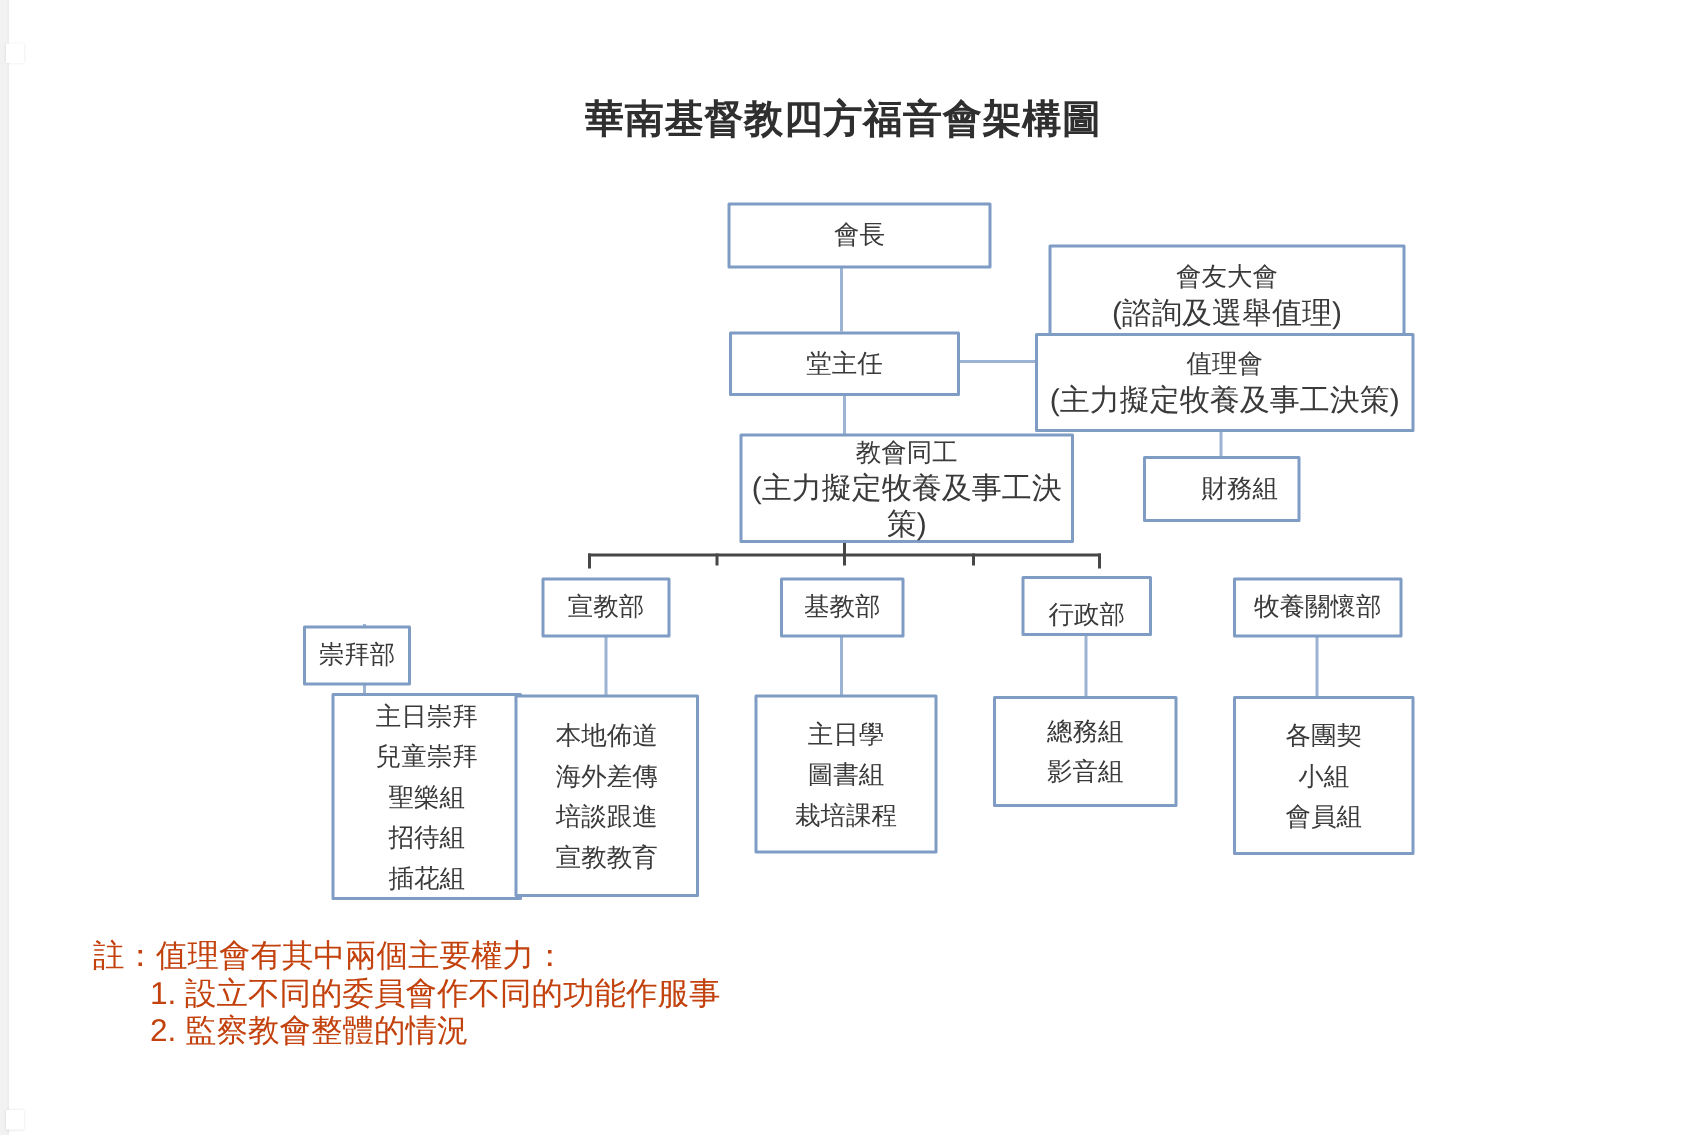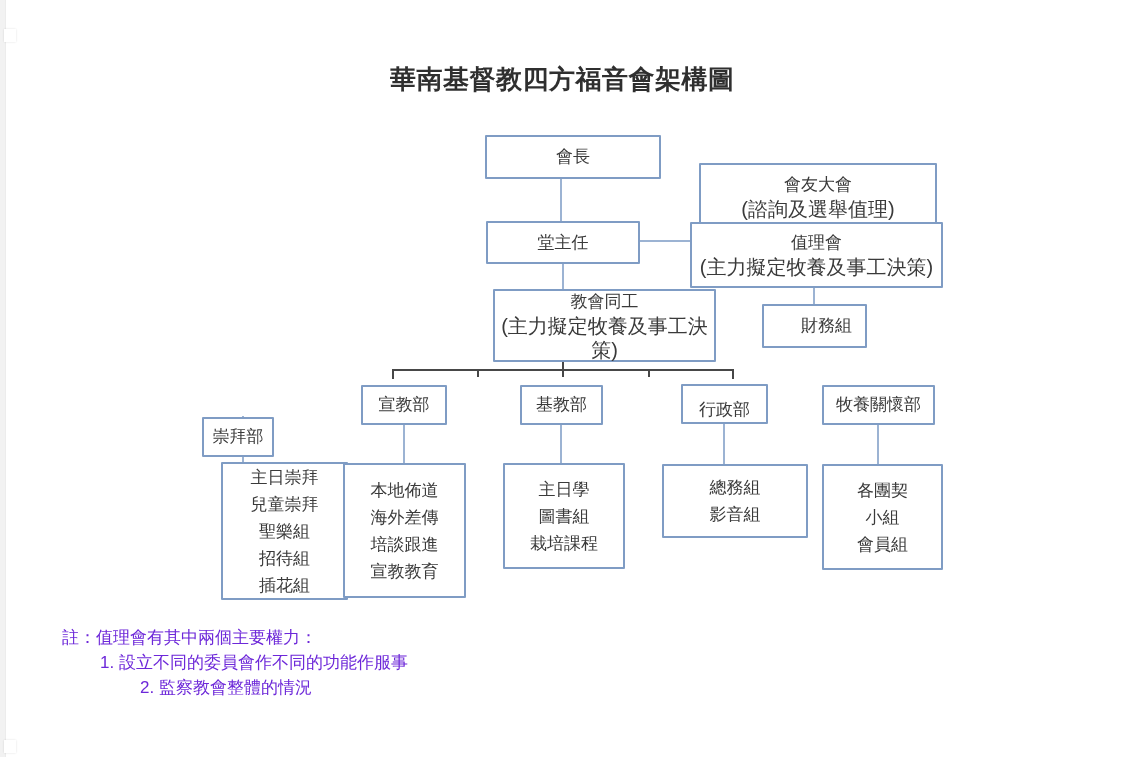--- a/index.html
+++ b/index.html
@@ -13,21 +13,21 @@
   #page-title{position:absolute;left:390px;top:62px;font-size:26px;font-weight:bold;color:#2f2f2f;letter-spacing:0.5px;white-space:nowrap;}
   .node{
     position:absolute;box-sizing:border-box;border:2px solid #7f9cc4;border-radius:1px;
     display:flex;flex-direction:column;align-items:center;justify-content:center;
     text-align:center;font-size:17px;line-height:24px;background:#ffffff;
   }
   .node .sub{font-size:20px;line-height:24px;}
   .lines{white-space:pre-line;line-height:27px;}
   .conn{position:absolute;background:#9cb3d3;}
   .dark{position:absolute;background:#474747;}
-  .note-line{position:absolute;font-size:17px;line-height:24px;color:#6d28d9;white-space:nowrap;}
+  .note-line{position:absolute;font-size:21px;line-height:24px;color:#c2410c;white-space:nowrap;}
 </style>
 </head>
 <body>
 
 <div id="stage">
 
   <div class="edge-strip"></div>
   <div class="edge-notch" style="left:4px;top:29px;"></div>
   <div class="edge-notch" style="left:4px;top:740px;"></div>
 
@@ -105,27 +105,27 @@
     <div class="lines">本地佈道
 海外差傳
 培談跟進
 宣教教育</div>
   </div>
   <div class="node" style="left:503px;top:463px;width:122px;height:106px;">
     <div class="lines">主日學
 圖書組
 栽培課程</div>
   </div>
-  <div class="node" style="left:662px;top:464px;width:146px;height:74px;">
+  <div class="node" style="left:662px;top:464px;width:123px;height:74px;">
     <div class="lines">總務組
 影音組</div>
   </div>
   <div class="node" style="left:822px;top:464px;width:121px;height:106px;">
     <div class="lines">各團契
 小組
 會員組</div>
   </div>
 
   <div class="note-line" style="left:62px;top:626px;">註：值理會有其中兩個主要權力：</div>
   <div class="note-line" style="left:100px;top:651px;text-align:right;">1. 設立不同的委員會作不同的功能作服事</div>
-  <div class="note-line" style="left:100px;top:676px;margin-left:40px;">2. 監察教會整體的情況</div>
+  <div class="note-line" style="left:100px;top:676px;">2. 監察教會整體的情況</div>
 
 </div>
 
 </body></html>

